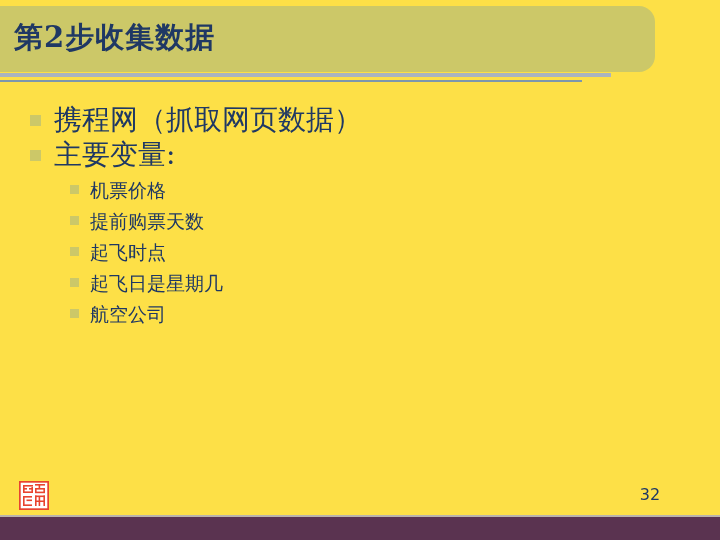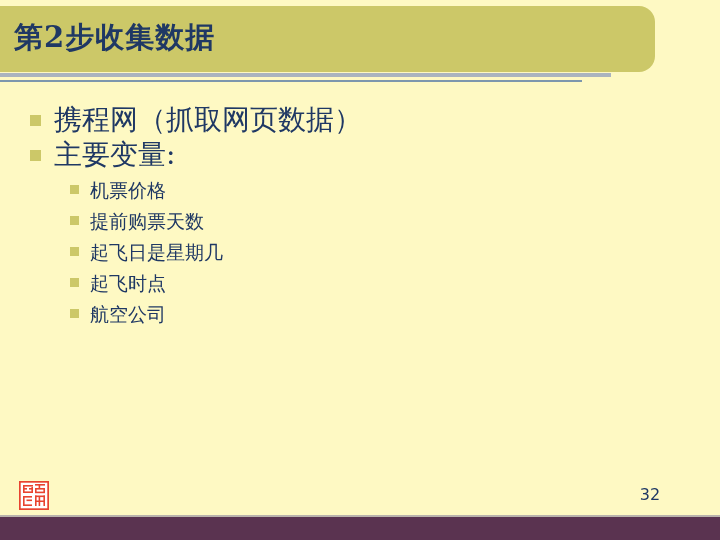--- a/index.html
+++ b/index.html
@@ -7,21 +7,21 @@
     padding: 0;
     background: #ffffff;
   }
   body {
     font-family: "DejaVu Sans", "Liberation Sans", sans-serif;
   }
   #slide {
     position: relative;
     width: 720px;
     height: 540px;
-    background: #fef9c3;
+    background: #fde047;
     overflow: hidden;
   }
 
   
   #title-band {
     position: absolute;
     left: -10px;
     top: 6px;
     width: 665px;
     height: 66px;
@@ -179,26 +179,26 @@
         <span class="text">机票价格</span>
       </div>
 
       <div class="lvl2">
         <span class="bullet"></span>
         <span class="text">提前购票天数</span>
       </div>
 
       <div class="lvl2">
         <span class="bullet"></span>
+        <span class="text">起飞时点</span>
+      </div>
+
+      <div class="lvl2">
+        <span class="bullet"></span>
         <span class="text">起飞日是星期几</span>
-      </div>
-
-      <div class="lvl2">
-        <span class="bullet"></span>
-        <span class="text">起飞时点</span>
       </div>
 
 
       <div class="lvl2">
         <span class="bullet"></span>
         <span class="text">航空公司</span>
       </div>
 
     </div>
   </div>

